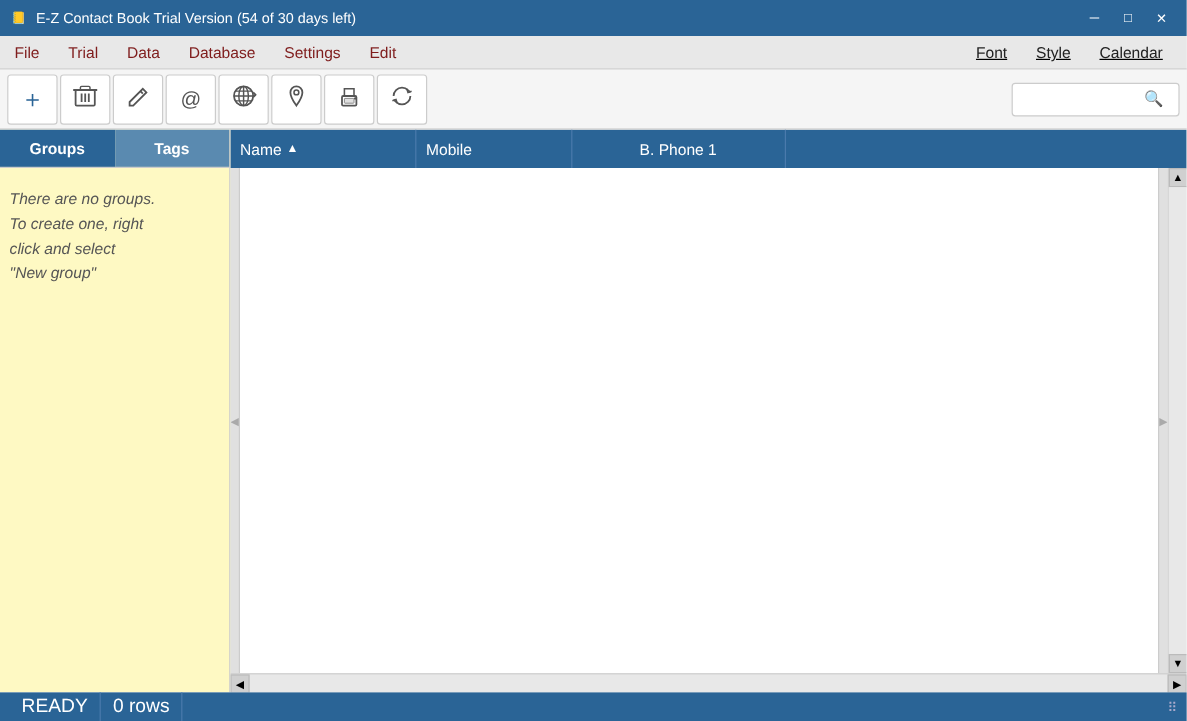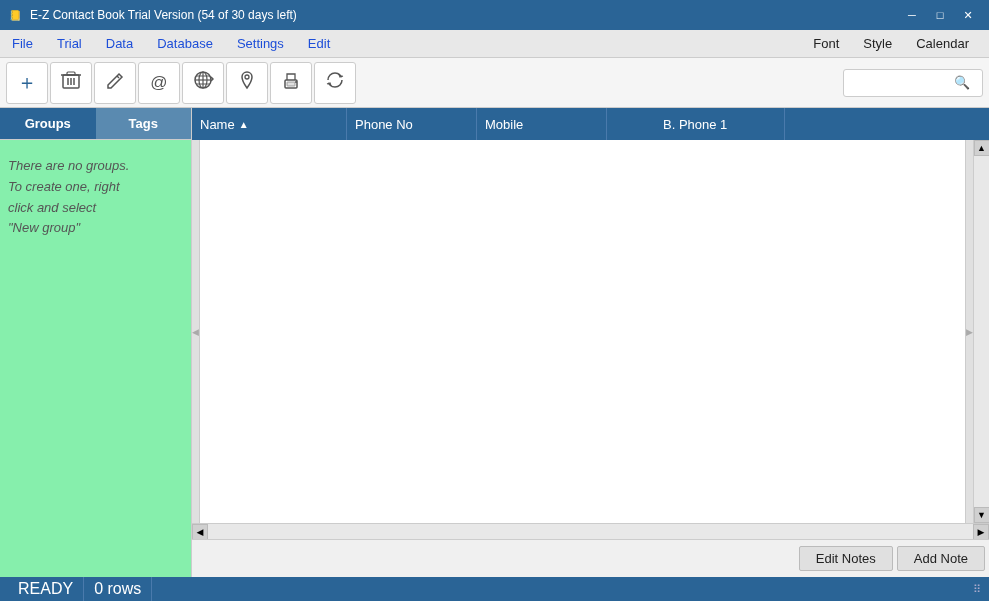--- a/index.html
+++ b/index.html
@@ -70,26 +70,27 @@
       display: flex;
       height: 100%;
     }
     .menu-item {
       padding: 0 12px;
       display: flex;
       align-items: center;
       cursor: pointer;
       height: 100%;
       font-size: 13px;
-      color: #1d4ed8;
+      color: #7f1d1d;
     }
     .menu-right {
       display: flex;
       gap: 8px;
       padding-right: 12px;
+      text-decoration: underline;
     }
     .menu-right-item {
       padding: 0 8px;
       display: flex;
       align-items: center;
       cursor: pointer;
       color: #222;
       font-size: 13px;
     }
 
@@ -144,21 +145,21 @@
     
     .main-area {
       display: flex;
       flex: 1;
       overflow: hidden;
     }
 
     
     .sidebar {
       width: 192px;
-      background: #86efac;
+      background: #fef9c3;
       border-right: 1px solid #ccc;
       display: flex;
       flex-direction: column;
       flex-shrink: 0;
     }
     .sidebar-tabs {
       display: flex;
       height: 32px;
       border-bottom: 1px solid #ccc;
     }
@@ -419,23 +420,20 @@
     </div>
   </div>
 
   <div class="content-right">
 
     <div class="table-header">
       <div class="table-col-header col-name">
         <span>Name</span>
         <span class="sort-indicator">▲</span>
       </div>
-      <div class="table-col-header col-phone">
-        <span>Phone No</span>
-      </div>
       <div class="table-col-header col-mobile">
         <span>Mobile</span>
       </div>
       <div class="table-col-header col-bphone">
         <span>B. Phone 1</span>
       </div>
     </div>
 
     <div style="display:flex; flex:1; overflow:hidden;">
 
@@ -459,24 +457,20 @@
     </div>
 
     <div style="display:flex; flex-direction:column;">
 
       <div style="height:16px; background:#e8e8e8; display:flex; align-items:center; border-top:1px solid #ccc;">
         <div style="width:16px; height:16px; background:#d0d0d0; border:1px solid #bbb; display:flex; align-items:center; justify-content:center; font-size:9px; cursor:pointer;">◀</div>
         <div style="flex:1; background:#e0e0e0;"></div>
         <div style="width:16px; height:16px; background:#d0d0d0; border:1px solid #bbb; display:flex; align-items:center; justify-content:center; font-size:9px; cursor:pointer;">▶</div>
       </div>
 
-      <div class="bottom-bar">
-        <button class="bottom-btn">Edit Notes</button>
-        <button class="bottom-btn">Add Note</button>
-      </div>
     </div>
   </div>
 </div>
 
 <div class="status-bar">
   <div class="status-segment">READY</div>
   <div class="status-segment">0 rows</div>
   <div class="status-segment" style="border:none; flex:1;"></div>
   <div class="status-resize-grip">⠿</div>
 </div>

